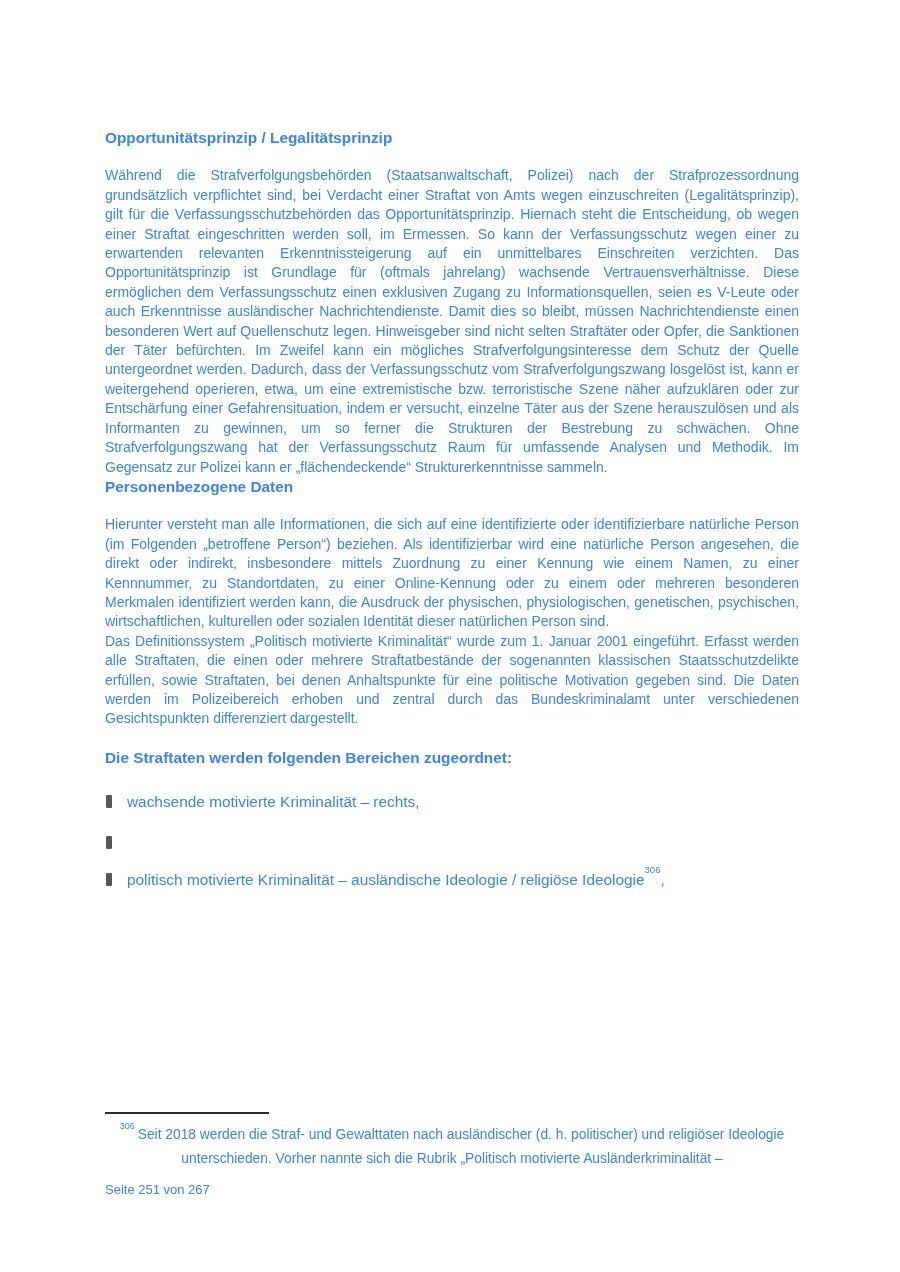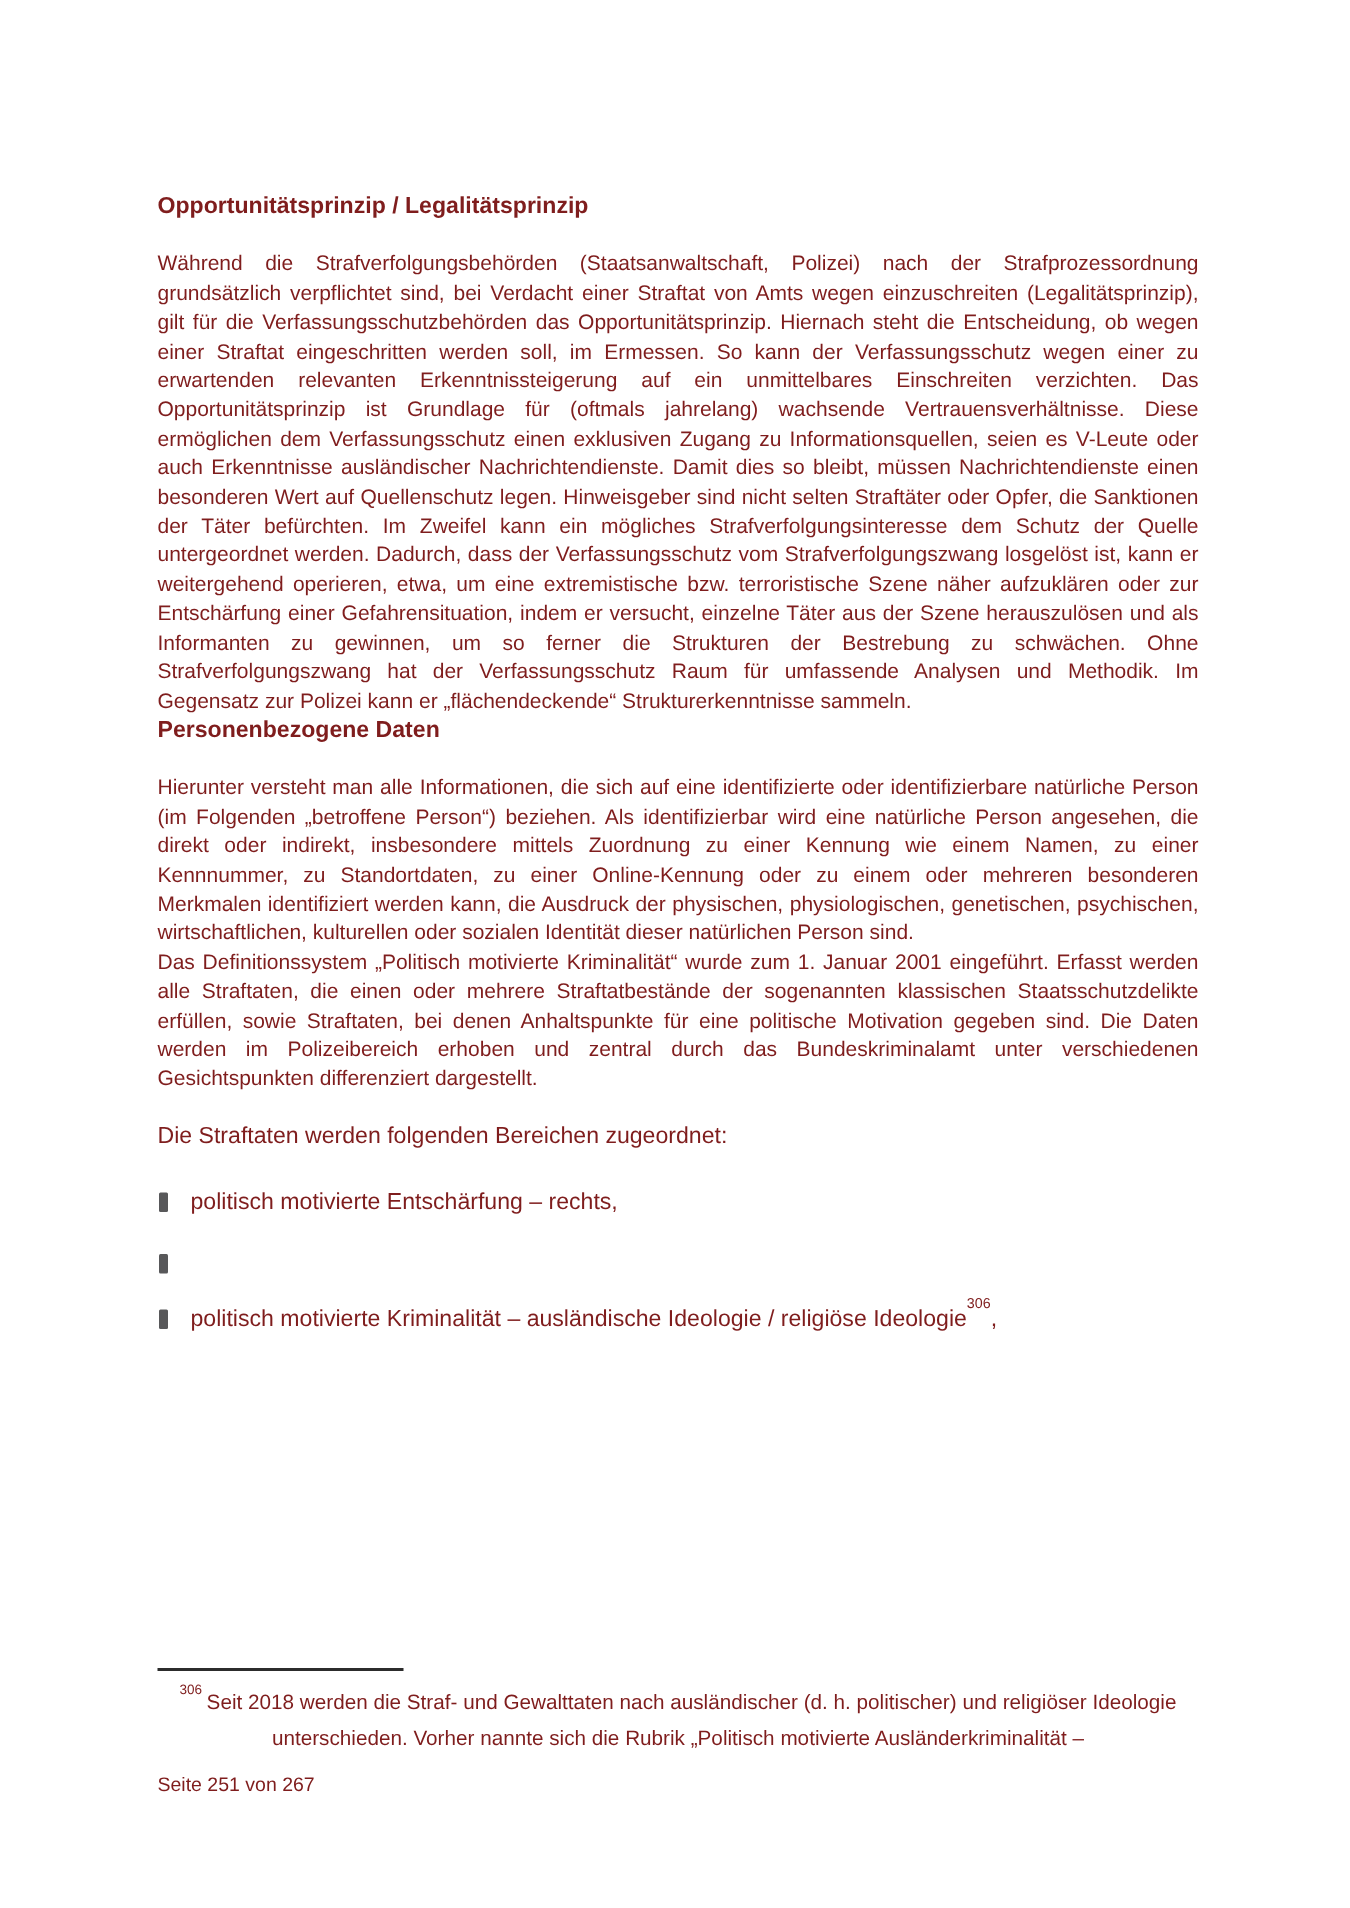--- a/index.html
+++ b/index.html
@@ -7,21 +7,21 @@
     padding: 0;
     background: #ffffff;
   }
   .page {
     position: relative;
     width: 812px;
     height: 1272px;
     background: #ffffff;
     overflow: hidden;
     font-family: "Liberation Sans", "DejaVu Sans", sans-serif;
-    color: #7f1d1d;
+    color: #3b82f6;
     -webkit-font-smoothing: antialiased;
   }
   .content {
     position: absolute;
     left: 105px;
     top: 128px;
     width: 694px;
   }
   .section-heading {
     font-size: 15.4px;
@@ -35,20 +35,21 @@
     font-size: 14px;
     line-height: 19.4px;
     text-align: justify;
     margin: 0;
     hyphens: none;
   }
   .list-intro {
     font-size: 15.4px;
     line-height: 19.4px;
     margin: 19px 0 0 0;
+    font-weight: bold;
   }
   .bullet-list {
     list-style: none;
     margin: 25px 0 0 0;
     padding: 0;
   }
   .bullet-list li {
     display: flex;
     margin: 0 0 21px 0;
     font-size: 15.4px;
@@ -115,21 +116,21 @@
       <p class="body-paragraph">Hierunter versteht man alle Informationen, die sich auf eine identifizierte oder identifizierbare natürliche Person (im Folgenden „betroffene Person“) beziehen. Als identifizierbar wird eine natürliche Person angesehen, die direkt oder indirekt, insbesondere mittels Zuordnung zu einer Kennung wie einem Namen, zu einer Kennnummer, zu Standortdaten, zu einer Online-Kennung oder zu einem oder mehreren besonderen Merkmalen identifiziert werden kann, die Ausdruck der physischen, physiologischen, genetischen, psychischen, wirtschaftlichen, kulturellen oder sozialen Identität dieser natürlichen Person sind.</p>
     </section>
 
     <section class="section">
       <p class="body-paragraph">Das Definitionssystem „Politisch motivierte Kriminalität“ wurde zum 1. Januar 2001 eingeführt. Erfasst werden alle Straftaten, die einen oder mehrere Straftatbestände der sogenannten klassischen Staatsschutzdelikte erfüllen, sowie Straftaten, bei denen Anhaltspunkte für eine politische Motivation gegeben sind. Die Daten werden im Polizeibereich erhoben und zentral durch das Bundeskriminalamt unter verschiedenen Gesichtspunkten differenziert dargestellt.</p>
       <p class="list-intro">Die Straftaten werden folgenden Bereichen zugeordnet:</p>
 
       <ul class="bullet-list">
         <li>
           <span class="bullet-marker"></span>
-          <span class="li-text"><span>politisch motivierte Entschärfung – rechts,</span><sup class="fn-ref"></sup><span></span></span>
+          <span class="li-text"><span>wachsende motivierte Kriminalität – rechts,</span><sup class="fn-ref"></sup><span></span></span>
         </li>
         <li>
           <span class="bullet-marker"></span>
         </li>
         <li>
           <span class="bullet-marker"></span>
           <span class="li-text"><span>politisch motivierte Kriminalität – ausländische Ideologie / religiöse Ideologie</span><sup class="fn-ref">306</sup><span>,</span></span>
         </li>
       </ul>
     </section>

